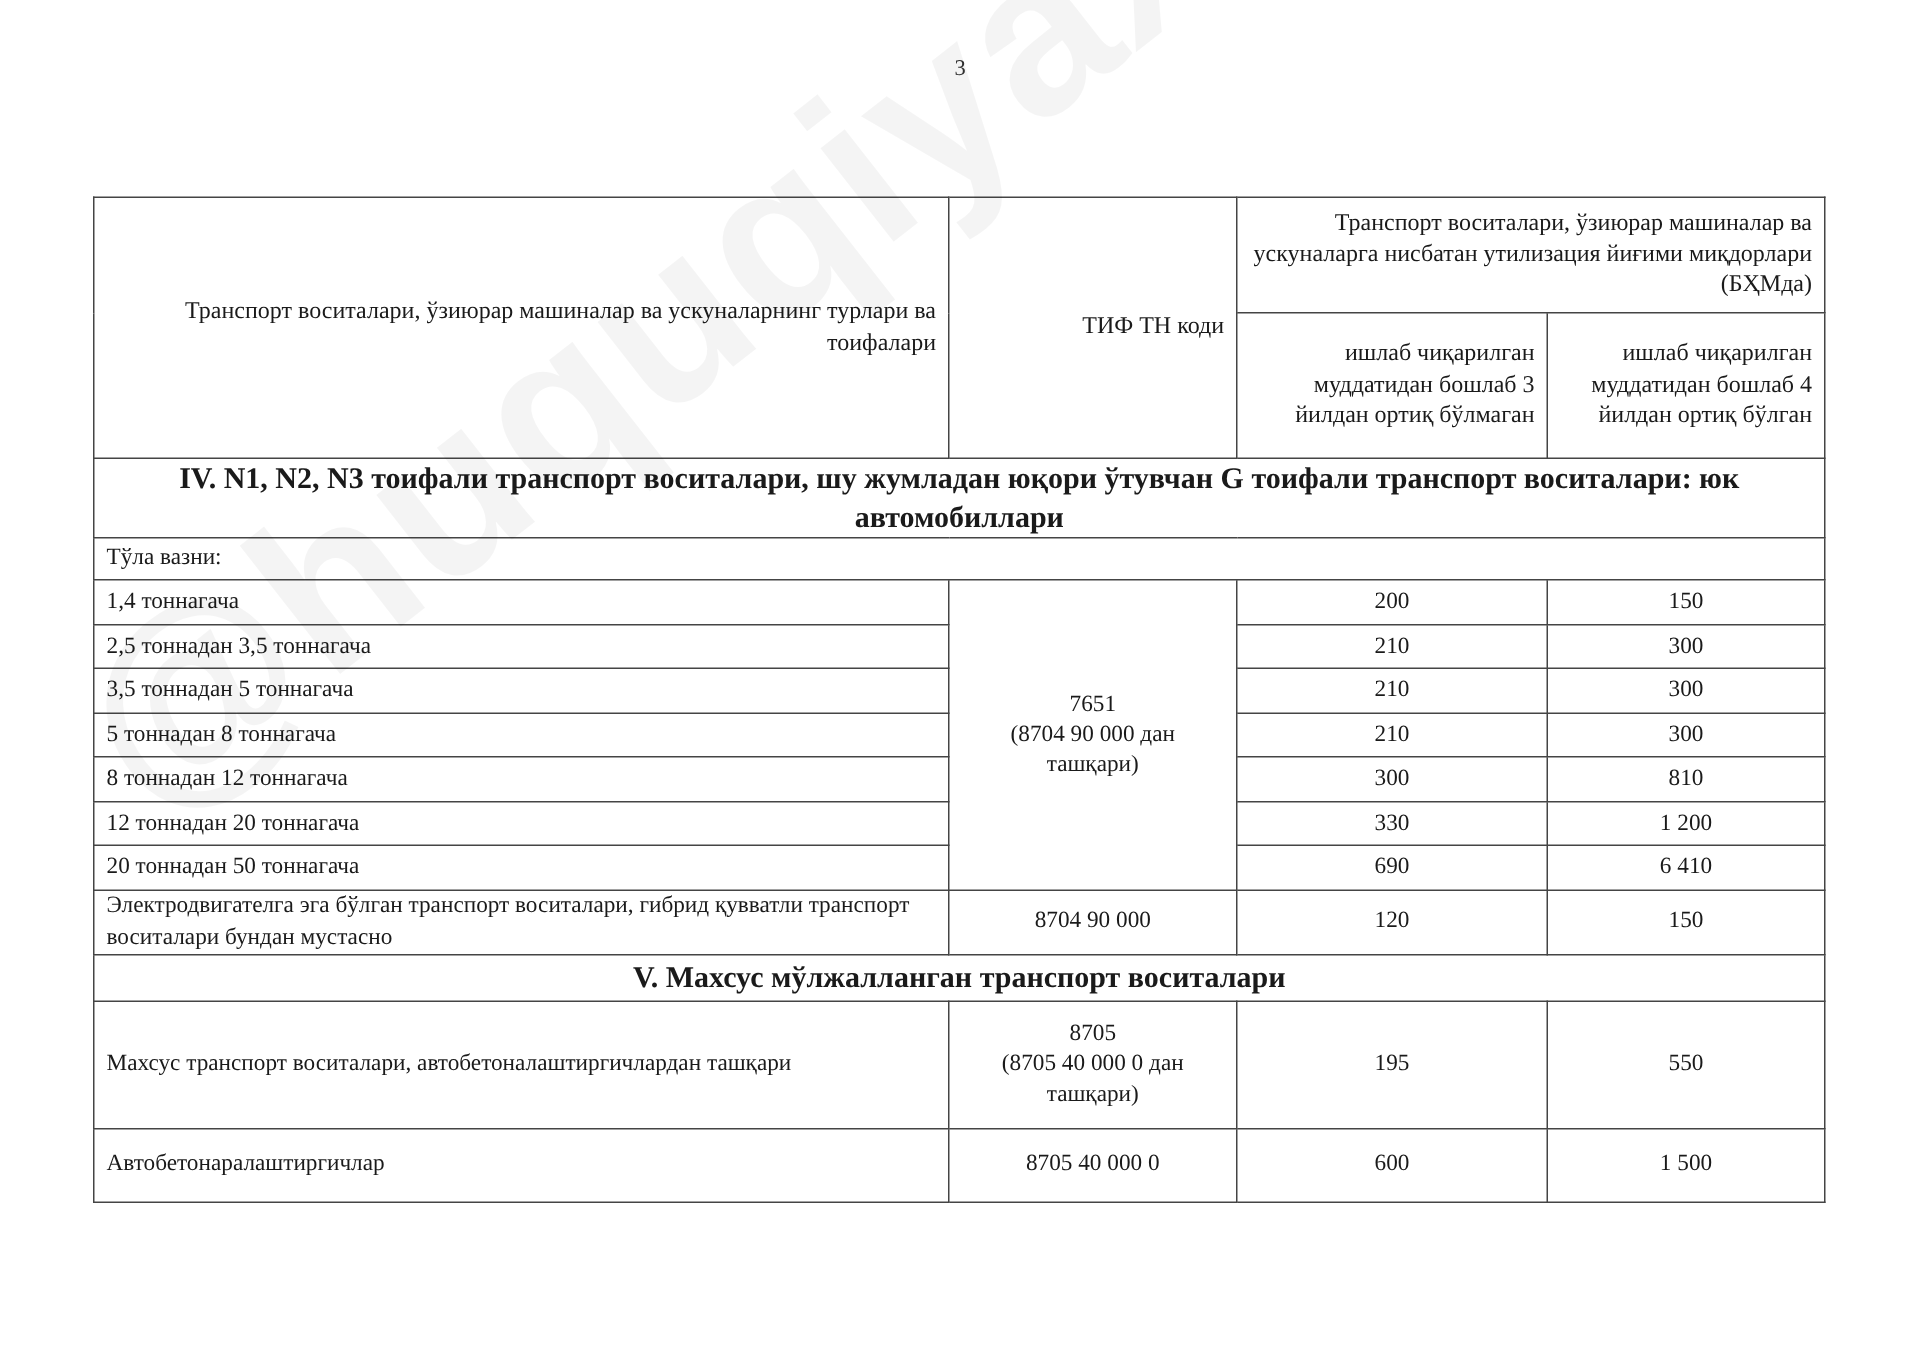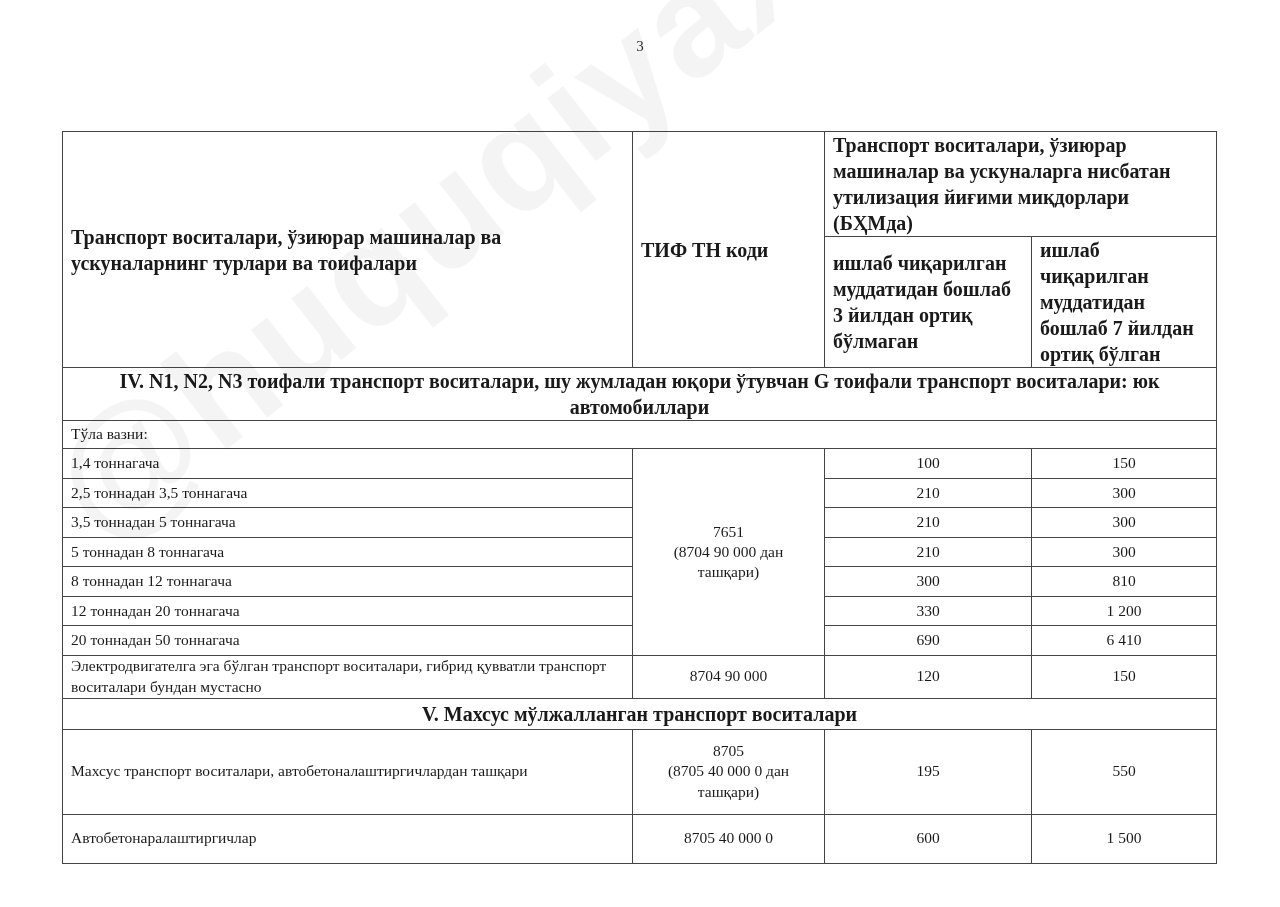--- a/index.html
+++ b/index.html
@@ -53,23 +53,23 @@
       border: 1.3px solid #444;
       padding: 0 8px;
       vertical-align: middle;
       line-height: 1.3;
     }
     .col-desc { width: 570px; }
     .col-code { width: 192px; }
     .col-v1 { width: 207px; }
     .col-v2 { width: 185px; }
     th {
-      font-weight: bold;
-      text-align: left;
-      font-size: 20px;
+      font-weight: normal;
+      text-align: right;
+      font-size: 16px;
     }
     .hdr-main { height: 130px; }
     .hdr-group { height: 76px; padding-top: 2px; }
     .hdr-sub { height: 96px; padding: 0 4px; }
     .section-row td {
       font-weight: bold;
       text-align: center;
       font-size: 20px;
       height: 30px;
     }
@@ -101,39 +101,39 @@
     <col class="col-v2">
   </colgroup>
   <thead>
     <tr>
       <th rowspan="2" class="hdr-main">Транспорт воситалари, ўзиюрар машиналар ва ускуналарнинг турлари ва тоифалари</th>
       <th rowspan="2" class="hdr-main">ТИФ ТН коди</th>
       <th colspan="2" class="hdr-group">Транспорт воситалари, ўзиюрар машиналар ва ускуналарга нисбатан утилизация йиғими миқдорлари (БҲМда)</th>
     </tr>
     <tr>
       <th class="hdr-sub">ишлаб чиқарилган муддатидан бошлаб 3 йилдан ортиқ бўлмаган</th>
-      <th class="hdr-sub">ишлаб чиқарилган муддатидан бошлаб 7 йилдан ортиқ бўлган</th>
+      <th class="hdr-sub">ишлаб чиқарилган муддатидан бошлаб 4 йилдан ортиқ бўлган</th>
     </tr>
   </thead>
   <tbody>
     <tr class="section-row">
       <td colspan="4">IV. N1, N2, N3 тоифали транспорт воситалари, шу жумладан юқори ўтувчан G тоифали транспорт воситалари: юк автомобиллари</td>
     </tr>
     <tr class="subhead-row">
       <td colspan="4">Тўла вазни:</td>
     </tr>
 
     <tr class="item-row">
       <td class="desc">1,4 тоннагача</td>
       <td rowspan="7" class="code">
         <div>7651</div>
         <div>(8704 90 000 дан</div>
         <div>ташқари)</div>
       </td>
-      <td class="val">100</td>
+      <td class="val">200</td>
       <td class="val">150</td>
     </tr>
     <tr class="item-row">
       <td class="desc">2,5 тоннадан 3,5 тоннагача</td>
       <td class="val">210</td>
       <td class="val">300</td>
     </tr>
     <tr class="item-row">
       <td class="desc">3,5 тоннадан 5 тоннагача</td>
       <td class="val">210</td>

